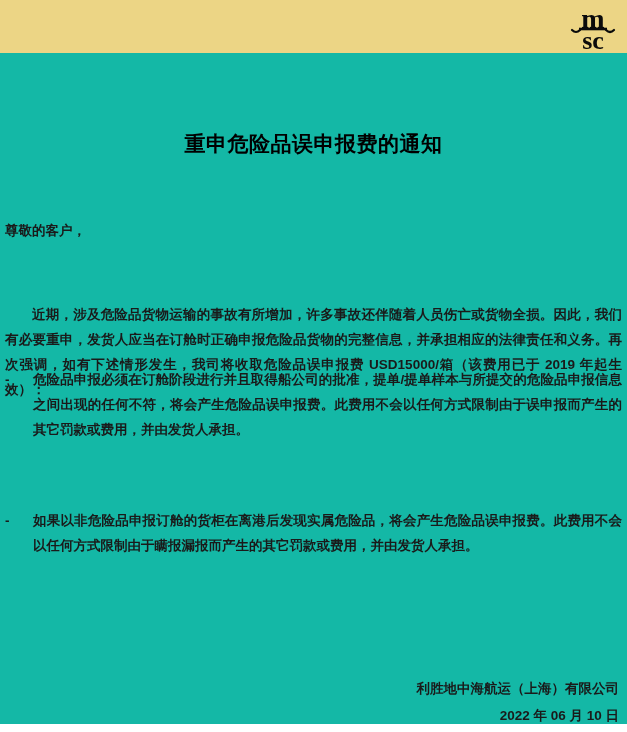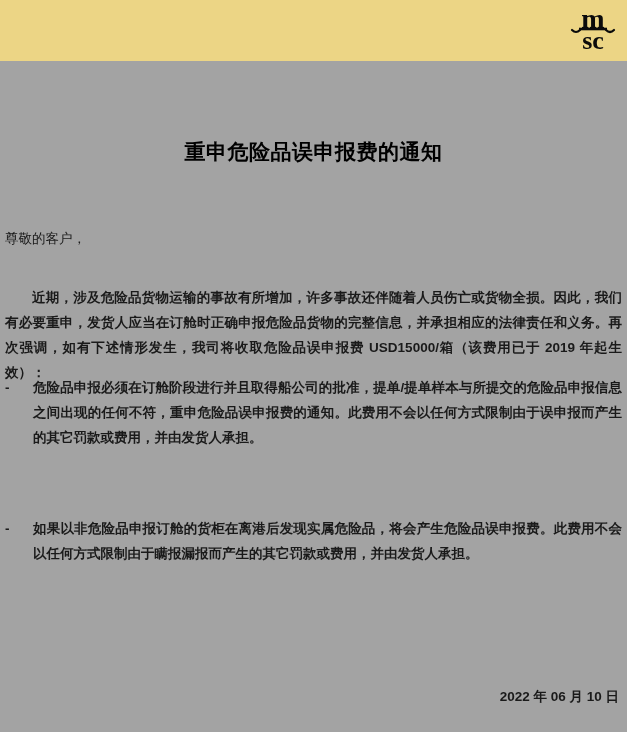--- a/index.html
+++ b/index.html
@@ -35,56 +35,57 @@
     flex-direction: column;
     align-items: center;
     justify-content: center;
   }
   .logo svg { display: block; }
 
   
   .doc {
     position: absolute;
     left: 0;
-    top: 61px;
+    top: 53px;
     width: 627px;
     height: 671px;
-    background: #a3a3a3;
+    background: #14b8a6;
   }
 
   .title {
     position: absolute;
     left: 0;
     top: 77px;
     width: 627px;
     text-align: center;
     font-size: 21px;
     font-weight: bold;
     letter-spacing: 0.5px;
     color: #000000;
   }
 
   .salutation {
     position: absolute;
     left: 5px;
     top: 169px;
     font-size: 13.5px;
-    font-weight: normal;
+    font-weight: bold;
     color: #1a1a1a;
   }
 
   .para {
     position: absolute;
     font-size: 13.5px;
     font-weight: bold;
     line-height: 25px;
     color: #1a1a1a;
     text-align: justify;
     text-justify: inter-ideograph;
     letter-spacing: 0px;
+    margin-top: 25px;
   }
 
   .p-intro {
     left: 5px;
     top: 224px;
     width: 617px;
     text-indent: 2em;
   }
 
   .bullet-row {
@@ -156,27 +157,28 @@
 <div class="doc">
 
   <div class="title">重申危险品误申报费的通知</div>
 
   <div class="salutation">尊敬的客户，</div>
 
   <div class="para p-intro">近期，涉及危险品货物运输的事故有所增加，许多事故还伴随着人员伤亡或货物全损。因此，我们有必要重申，发货人应当在订舱时正确申报危险品货物的完整信息，并承担相应的法律责任和义务。再次强调，如有下述情形发生，我司将收取危险品误申报费 USD15000/箱（该费用已于 2019 年起生效）：</div>
 
   <div class="bullet-row b1">
     <span class="bullet-mark">-</span>
-    <span class="bullet-text">危险品申报必须在订舱阶段进行并且取得船公司的批准，提单/提单样本与所提交的危险品申报信息之间出现的任何不符，重申危险品误申报费的通知。此费用不会以任何方式限制由于误申报而产生的其它罚款或费用，并由发货人承担。</span>
+    <span class="bullet-text">危险品申报必须在订舱阶段进行并且取得船公司的批准，提单/提单样本与所提交的危险品申报信息之间出现的任何不符，将会产生危险品误申报费。此费用不会以任何方式限制由于误申报而产生的其它罚款或费用，并由发货人承担。</span>
   </div>
 
 
   <div class="bullet-row b2">
     <span class="bullet-mark">-</span>
     <span class="bullet-text">如果以非危险品申报订舱的货柜在离港后发现实属危险品，将会产生危险品误申报费。此费用不会以任何方式限制由于瞒报漏报而产生的其它罚款或费用，并由发货人承担。</span>
   </div>
 
 
   <div class="signature">
+    <span class="sig-line">利胜地中海航运（上海）有限公司</span>
     <span class="sig-line">2022 年 06 月 10 日</span>
   </div>
 
 </div>
 
 </body></html>

